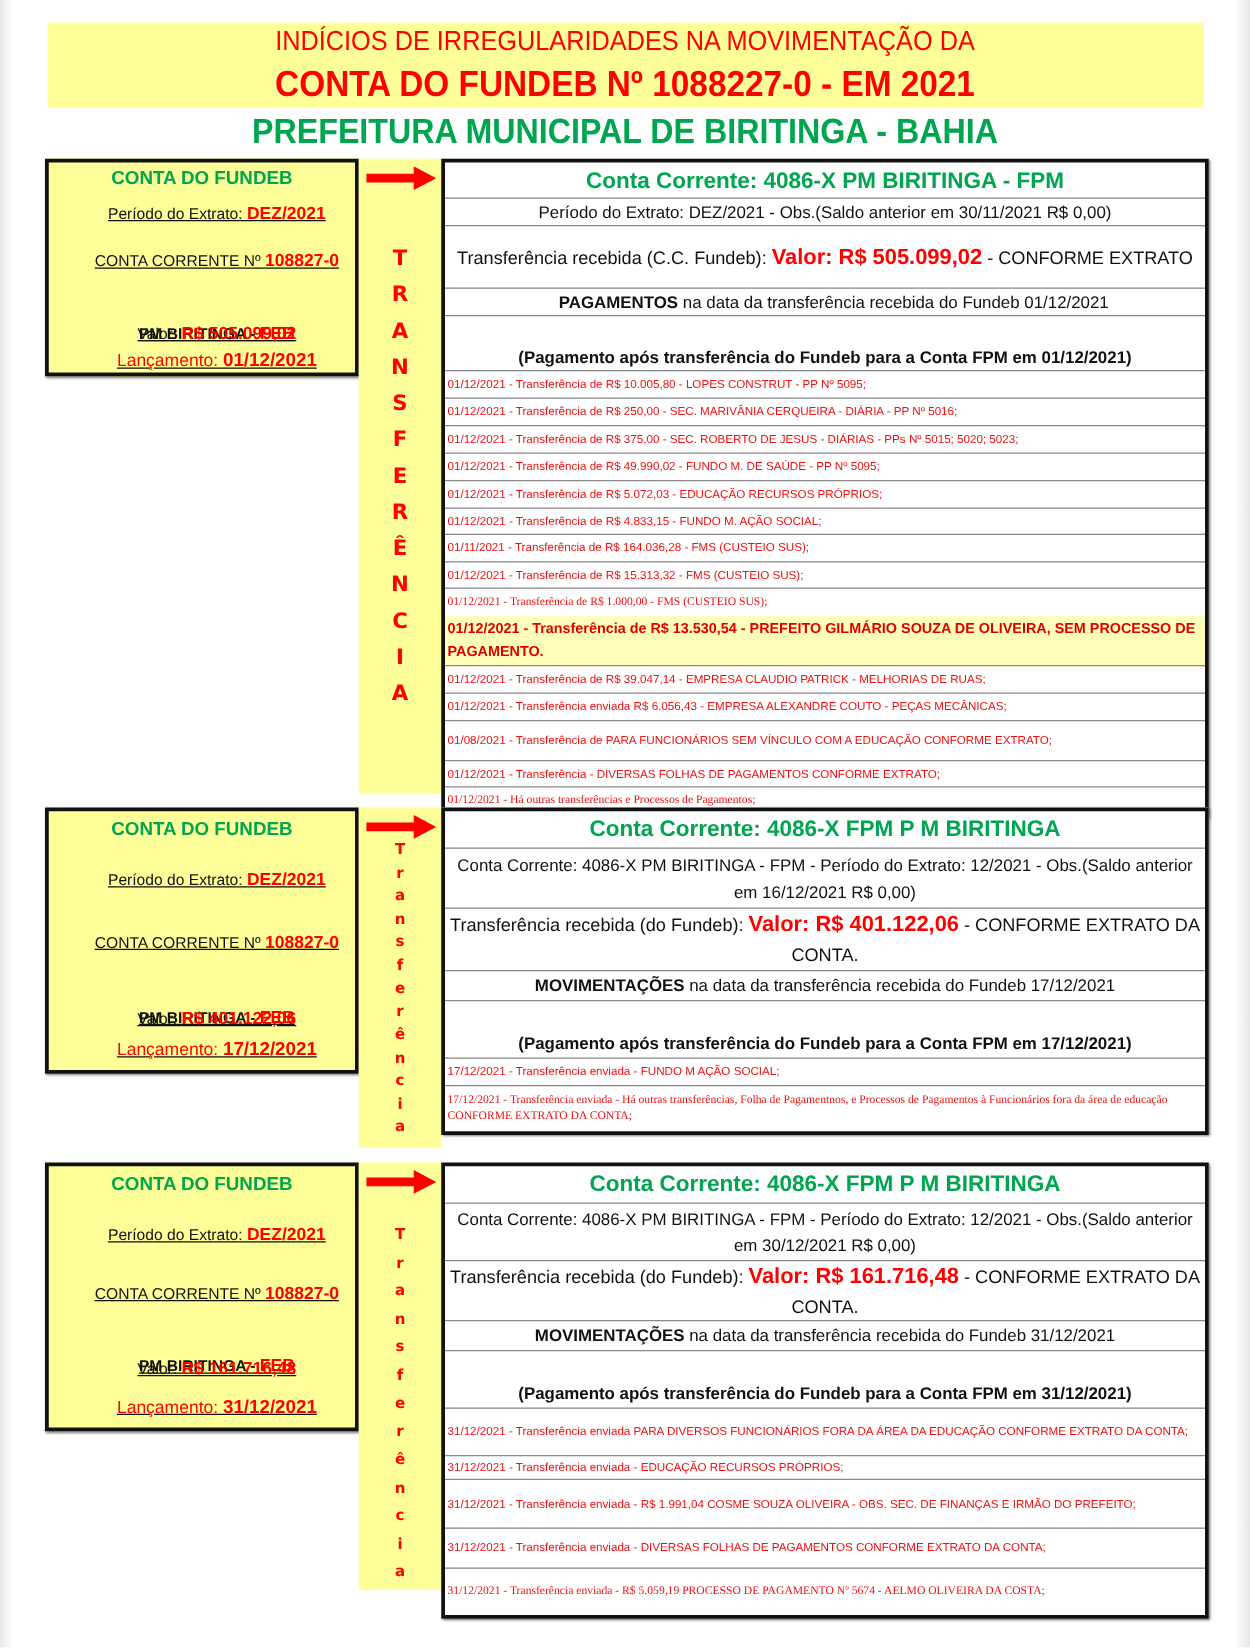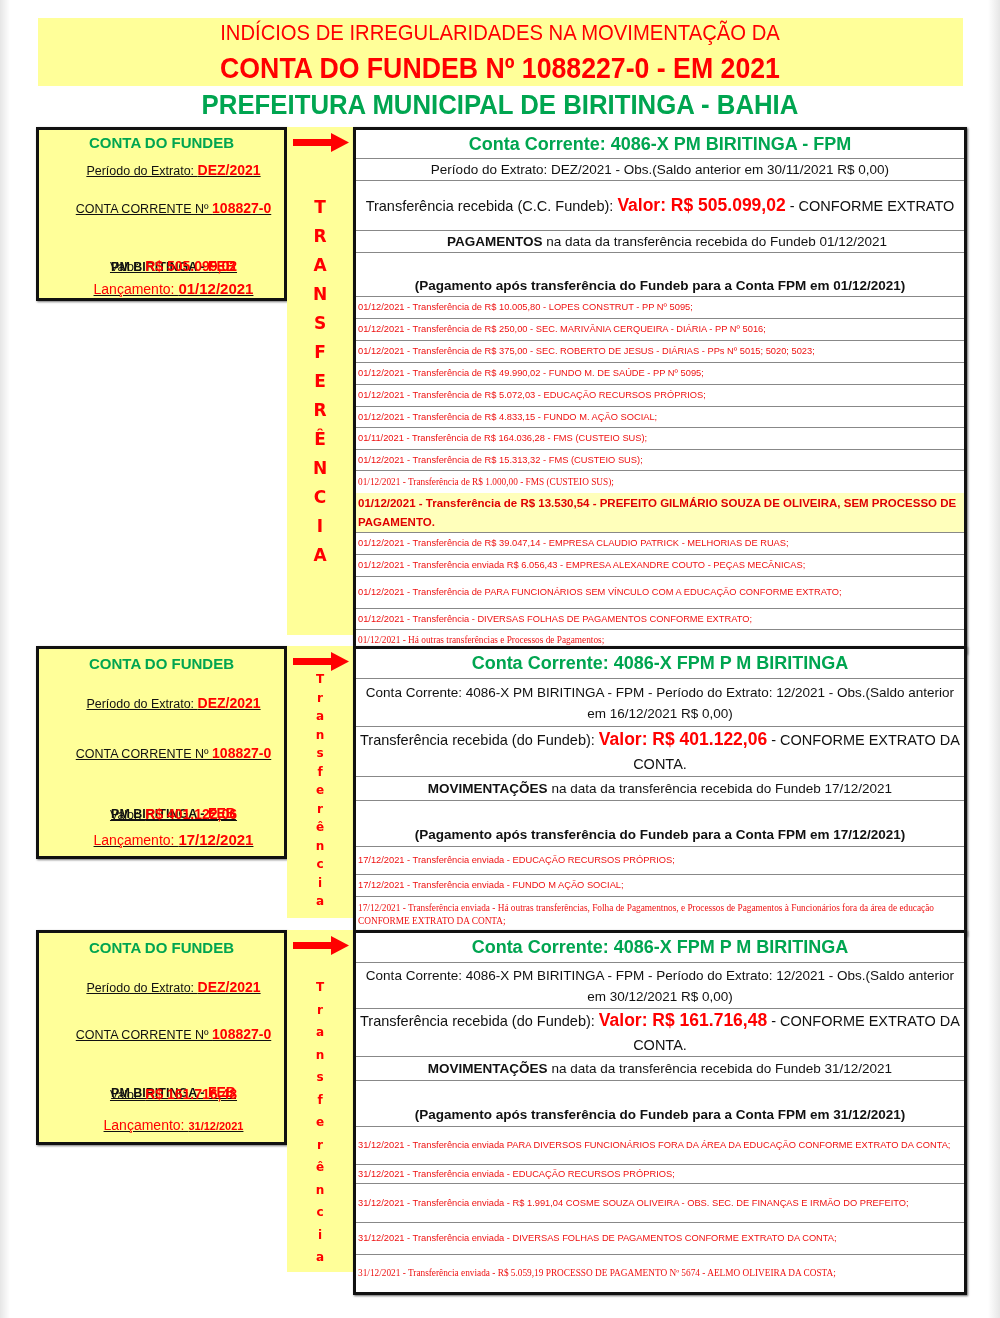--- a/index.html
+++ b/index.html
@@ -122,21 +122,21 @@
       <div class="row row-item" style="height: 22px;">01/12/2021 -  Transferência de R$ 5.072,03 - EDUCAÇÃO RECURSOS PRÓPRIOS;</div>
       <div class="row row-item" style="height: 21px;">01/12/2021 -  Transferência de R$ 4.833,15 - FUNDO M. AÇÃO SOCIAL;</div>
       <div class="row row-item" style="height: 22px;">01/11/2021 -  Transferência de R$ 164.036,28 - FMS (CUSTEIO SUS);</div>
       <div class="row row-item" style="height: 21px;">01/12/2021 -  Transferência de  R$ 15.313,32 - FMS (CUSTEIO SUS);</div>
       <div class="row row-item" style="height: 22px;">01/12/2021 -  Transferência de R$ 1.000,00 - FMS (CUSTEIO SUS);</div>
     </div>
   <div class="row row-item row-hl" style="height:40px;">01/12/2021 - Transferência de R$ 13.530,54 - PREFEITO GILMÁRIO SOUZA DE OLIVEIRA, SEM PROCESSO DE PAGAMENTO.</div>
   <div id="items1b">
       <div class="row row-item" style="height: 22px;">01/12/2021 -  Transferência de R$ 39.047,14 - EMPRESA CLAUDIO PATRICK - MELHORIAS DE RUAS;</div>
       <div class="row row-item" style="height: 22px;">01/12/2021 - Transferência enviada  R$ 6.056,43 - EMPRESA ALEXANDRE COUTO - PEÇAS MECÂNICAS;</div>
-      <div class="row row-item" style="height: 32px;">01/12/2021 - Transferência de PARA FUNCIONÁRIOS SEM VÍNCULO COM A EDUCAÇÃO CONFORME EXTRATO;</div>
+      <div class="row row-item" style="height: 32px;">01/08/2021 - Transferência de PARA FUNCIONÁRIOS SEM VÍNCULO COM A EDUCAÇÃO CONFORME EXTRATO;</div>
       <div class="row row-item" style="height: 21px;">01/12/2021 -  Transferência - DIVERSAS FOLHAS DE PAGAMENTOS CONFORME EXTRATO;</div>
       <div class="row row-item" style="height: 21px;">01/12/2021 - Há outras transferências e Processos de Pagamentos;</div>
     </div>
 </div>
 
 <div class="fundeb-box" style="top:646px;height:207px;">
   <div class="fb-title" style="top:6px;">CONTA DO FUNDEB</div>
   <div class="fb-line" style="top:46px;"><span>Período do Extrato: </span><span class="red-b">DEZ/2021</span></div>
   <div class="fb-line" style="top:96px;"><span>CONTA CORRENTE Nº </span><span class="red-b">108827-0</span></div>
   <div class="fb-line bold" style="top:134px;"><span>PM BIRITINGA - </span><span class="red-b">FEB</span></div>
@@ -170,33 +170,32 @@
   <div class="row row-title" style="height:30px;">Conta Corrente:  4086-X FPM  P M BIRITINGA</div>
   <div class="row row-std" style="height:48px;">Conta Corrente: 4086-X PM BIRITINGA - FPM - Período do Extrato: 12/2021 - Obs.(Saldo anterior em 16/12/2021 R$ 0,00)</div>
   <div class="row row-big" style="height:50px;">
       <div><span>Transferência recebida (do Fundeb): </span><span class="valor">Valor: R$ 401.122,06</span><span> - CONFORME EXTRATO DA CONTA.</span></div>
     </div>
   <div class="row row-std" style="height:24px;">
       <div><span class="bold">MOVIMENTAÇÕES</span><span> na data da transferência recebida do Fundeb 17/12/2021</span></div>
     </div>
   <div class="row row-std bold" style="height:24px;">(Pagamento após transferência do Fundeb para a Conta FPM em 17/12/2021)</div>
   <div id="items2">
-      <div class="row row-item" style="height: 28px;">17/12/2021 -  Transferência enviada  - EDUCAÇÃO RECURSOS PRÓPRIOS;</div>
       <div class="row row-item" style="height: 22px;">17/12/2021 -  Transferência enviada  - FUNDO M AÇÃO SOCIAL;</div>
       <div class="row row-item" style="height: 36px;">17/12/2021 -  Transferência enviada  - Há outras transferências, Folha de Pagamentnos, e Processos de Pagamentos à Funcionários fora da área de educação CONFORME EXTRATO DA CONTA;</div>
     </div>
 </div>
 
 <div class="fundeb-box" style="top:930px;height:209px;">
   <div class="fb-title" style="top:6px;">CONTA DO FUNDEB</div>
   <div class="fb-line" style="top:46px;"><span>Período do Extrato: </span><span class="red-b">DEZ/2021</span></div>
   <div class="fb-line" style="top:93px;"><span>CONTA CORRENTE Nº </span><span class="red-b">108827-0</span></div>
   <div class="fb-line bold" style="top:129px;"><span>PM BIRITINGA - </span><span class="red-b">FEB</span></div>
   <div class="fb-line" style="top:153px;"><span>Valor: </span><span class="red-b">R$ 161.716,48</span></div>
-  <div class="fb-line" style="top:184px;"><span class="red" style="font-size:14px;">Lançamento:  </span><span class="red-b" style="font-size:11px;">31/12/2021</span></div>
+  <div class="fb-line" style="top:184px;"><span class="red" style="font-size:14px;">Lançamento:  </span><span class="red-b" style="font-size:15px;">31/12/2021</span></div>
 </div>
 
 <div class="trans-col" style="top:930px;height:342px;">
   <svg class="arrow" width="56" height="20">
       <rect x="0" y="6" width="40" height="7" fill="#ff0000"></rect>
       <polygon points="38,0 56,9.5 38,19" fill="#ff0000"></polygon>
     </svg>
   <div id="vw3">
       <div class="vletter v2" style="top: 50px;">T</div>
       <div class="vletter v2" style="top: 72.5px;">r</div>

